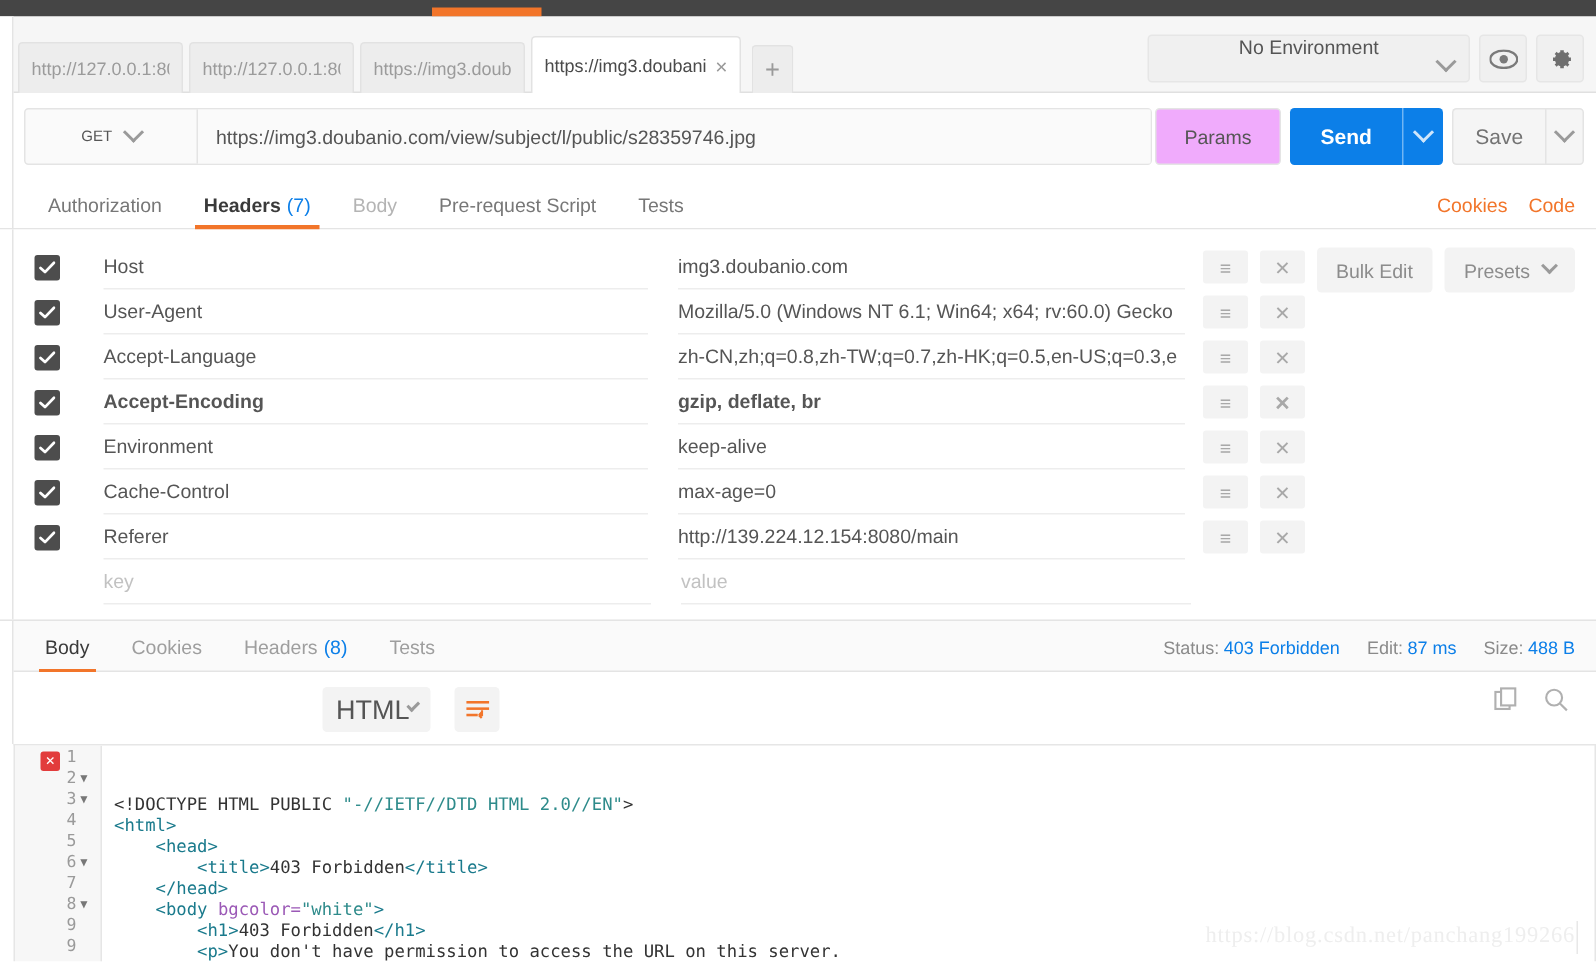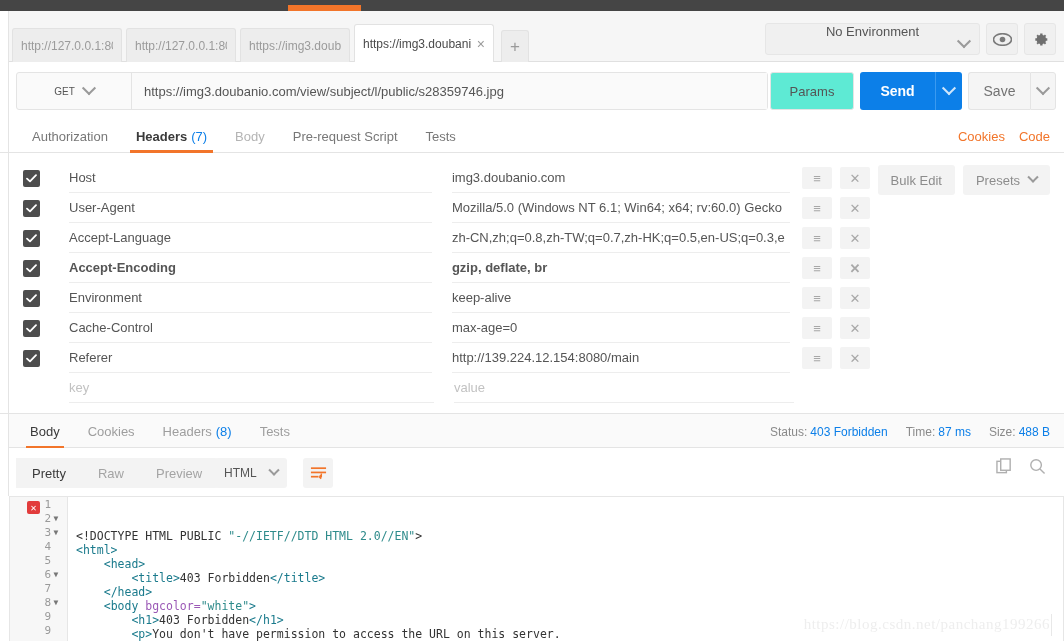--- a/index.html
+++ b/index.html
@@ -72,21 +72,21 @@
     width: 115px; display: flex; align-items: center; justify-content: center;
     font-size: 10px; color: #555; border-right: 1px solid #e4e4e4; gap: 9px;
   }
   .urlinput {
     flex: 1; display: flex; align-items: center; padding-left: 12px;
     font-size: 13px; color: #555; background: #fafafa;
     overflow:hidden; white-space:nowrap;
   }
   .params-btn {
     position: absolute; left: 770px; top: 10px; width: 84px; height: 38px;
-    border: 1px solid #e4e4e4; border-radius: 3px; background: #5eead4;
+    border: 1px solid #e4e4e4; border-radius: 3px; background: #f0abfc;
     display: flex; align-items: center; justify-content: center;
     font-size: 13px; color: #555;
   }
   .send-grp { position:absolute; left: 860px; top: 10px; height: 38px; display:flex; }
   .send-btn {
     width: 75px; background: #0c7fe8; color: #fff; font-size: 14px; font-weight: bold;
     display: flex; align-items: center; justify-content: center; border-radius: 3px 0 0 3px;
   }
   .send-caret {
     width: 27px; background: #0c7fe8; border-left: 1px solid #3b9af0;
@@ -181,21 +181,21 @@
   .fmtbar .leftrail { position:absolute; left:0; top:0; width:9px; height:48px; border-right:1px solid #e4e4e4;}
   .segwrap {
     position:absolute; left: 16px; top: 10px; height: 30px; display:flex;
     background:#f3f3f3; border-radius:3px;
   }
   .seg { padding: 0 16px; height:30px; display:flex; align-items:center; font-size:13px; color:#a4a4a4; }
   .seg.active { color:#3a3a3a; background:#f3f3f3; }
   .langsel {
     position:absolute; left: 215px; top: 10px; height: 30px; width: 72px;
     background:#f3f3f3; border-radius:3px; display:flex; align-items:center;
-    padding: 0 9px; font-size:12px; color:#555;
+    padding: 0 9px; font-size:18px; color:#555;
   }
   .langsel .chev { margin-left:auto; width:8px; height:8px; }
   .wrapbtn {
     position:absolute; left: 303px; top: 10px; width: 30px; height: 30px;
     background:#f3f3f3; border-radius:3px; display:flex; align-items:center; justify-content:center;
   }
   .respicons { position:absolute; right: 18px; top: 10px; display:flex; gap: 16px; align-items:center; color:#b0b0b0; }
 
   
   .codewrap {
@@ -468,35 +468,30 @@
       </div>
       <div class="resptab">
         <span>Tests</span>
       </div>
     </div>
     <div class="respmeta">
       <span>
         <span>Status:</span><b>403 Forbidden</b>
       </span>
       <span>
-        <span>Time:</span><b>87 ms</b>
+        <span>Edit:</span><b>87 ms</b>
       </span>
       <span>
         <span>Size:</span><b>488 B</b>
       </span>
     </div>
   </div>
 
   <div class="fmtbar">
     <div class="leftrail"></div>
-    <div class="segwrap">
-      <div class="seg active">Pretty</div>
-      <div class="seg">Raw</div>
-      <div class="seg">Preview</div>
-    </div>
     <div class="langsel">
       <span>HTML</span>
       <span class="chev"></span>
     </div>
     <div class="wrapbtn">
       <svg width="17" height="14" viewBox="0 0 18 14">
         <rect x="1" y="1" width="16" height="1.8" fill="#f2752a"></rect>
         <rect x="1" y="5.5" width="16" height="1.8" fill="#f2752a"></rect>
         <rect x="1" y="10" width="8" height="1.8" fill="#f2752a"></rect>
         <path d="M12 7.5 l0 3.5 l-2.2 0 M9.8 11 l2 -2 M9.8 11 l2 2" fill="none" stroke="#f2752a" stroke-width="1.5"></path>

